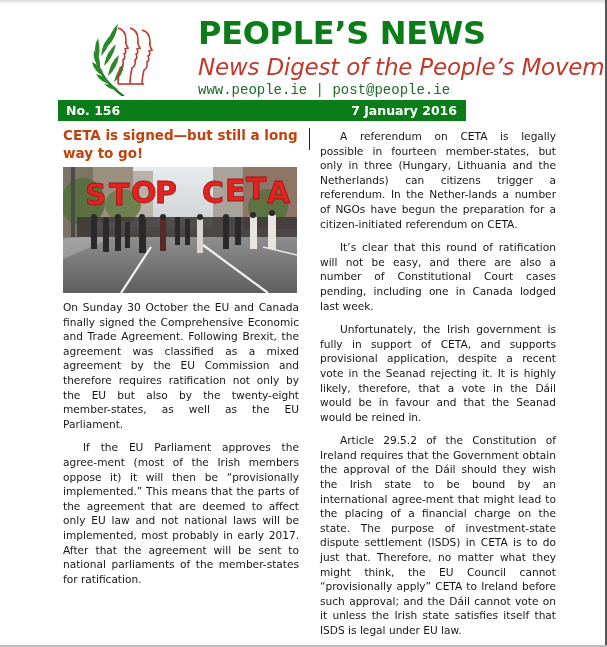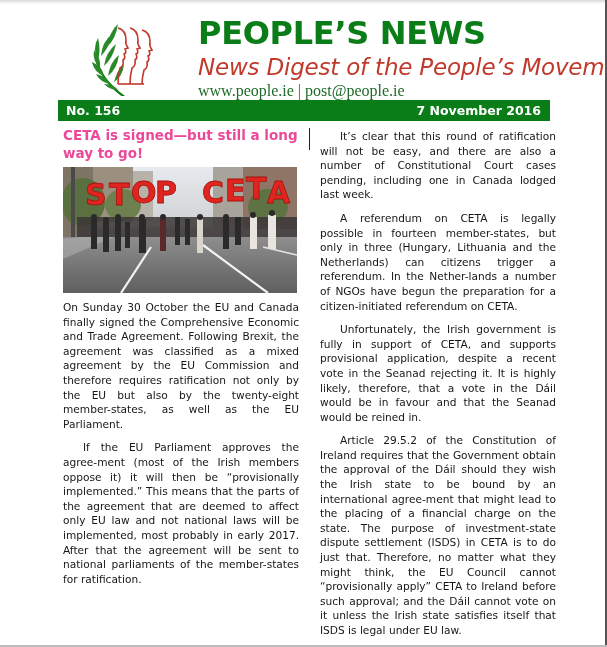--- a/index.html
+++ b/index.html
@@ -32,45 +32,45 @@
       white-space: nowrap;
     }
     .subtitle {
       position: absolute; left: 192px; top: 56px;
       font-family: "DejaVu Sans", sans-serif; font-style: italic;
       font-size: 23px; color: #c0392b; white-space: nowrap; line-height: 1;
       letter-spacing: -0.2px;
     }
     .contact {
       position: absolute; left: 192px; top: 83px;
-      font-family: Liberation Serif, serif;
-      font-size: 16px; color: #1f6b2a; white-space: nowrap; line-height: 1;
+      font-family: Liberation Mono, monospace;
+      font-size: 14px; color: #1f6b2a; white-space: nowrap; line-height: 1;
     }
     .issuebar {
-      position: absolute; left: 52px; top: 100px; width: 492px; height: 21px;
+      position: absolute; left: 52px; top: 100px; width: 408px; height: 21px;
       background: #0b7d18; color: #ffffff;
       font-family: "DejaVu Sans", sans-serif; font-weight: bold; font-size: 12.5px;
       display: flex; align-items: center; justify-content: space-between;
       padding: 0 9px 0 8px; box-sizing: border-box;
     }
 
     
     .col {
       position: absolute; top: 126px; width: 236px;
       font-family: "DejaVu Sans", sans-serif; font-size: 10.6px; line-height: 14.6px;
       text-align: justify; color: #161616;
     }
     .col-left { left: 57px; }
     .col-right { left: 314px; top: 129px; }
     .divider {
       position: absolute; left: 303px; top: 128px; width: 1px; height: 22px; background: #222;
     }
     .headline {
       font-family: "DejaVu Sans", sans-serif; font-weight: bold;
-      font-size: 13.5px; line-height: 18px; color: #ec4899;
+      font-size: 13.5px; line-height: 18px; color: #c2410c;
       text-align: left; margin: 0 0 5px 0;
     }
     .col p { margin: 0 0 9px 0; hyphens: none; }
     .col p.indent { text-indent: 20px; }
 
     
     .photo {
       position: relative; width: 234px; height: 126px; margin: 0 0 7px 0; overflow: hidden;
       background: linear-gradient(#dfe3e6 0%, #e8e9ea 30%, #9c9c9c 55%, #6d6d6d 100%);
     }
@@ -108,21 +108,21 @@
       </g>
     </svg>
   </div>
 
   <div class="title">PEOPLE’S NEWS</div>
   <div class="subtitle">News Digest of the People’s Movement</div>
   <div class="contact">www.people.ie | post@people.ie</div>
 
   <div class="issuebar">
     <span>No. 156</span>
-    <span>7 November 2016</span>
+    <span>7 January 2016</span>
   </div>
 
   <div class="divider"></div>
 
   <div class="col col-left">
     <div class="headline">CETA is signed—but still a long way to go!</div>
 
     <div class="photo">
       <svg width="234" height="126" viewBox="0 0 234 126">
         <defs>
@@ -194,22 +194,22 @@
         </g>
       </svg>
     </div>
 
     <p>On Sunday 30 October the EU and Canada finally signed the Comprehensive Economic and Trade Agreement. Following Brexit, the agreement was classified as a mixed agreement by the EU Commission and therefore requires ratification not only by the EU but also by the twenty-eight member-states, as well as the EU Parliament.</p>
     <p class="indent">If the EU Parliament approves the agree-ment (most of the Irish members oppose it) it will then be “provisionally implemented.” This means that the parts of the agreement that are deemed to affect only EU law and not national laws will be implemented, most probably in early 2017. After that the agreement will be sent to national parliaments of the member-states for ratification.</p>
 
   </div>
 
   <div class="col col-right">
+    <p class="indent">A referendum on CETA is legally possible in fourteen member-states, but only in three (Hungary, Lithuania and the Netherlands) can citizens trigger a referendum. In the Nether-lands a number of NGOs have begun the preparation for a citizen-initiated referendum on CETA.</p>
     <p class="indent">It’s clear that this round of ratification will not be easy, and there are also a number of Constitutional Court cases pending, including one in Canada lodged last week.</p>
-    <p class="indent">A referendum on CETA is legally possible in fourteen member-states, but only in three (Hungary, Lithuania and the Netherlands) can citizens trigger a referendum. In the Nether-lands a number of NGOs have begun the preparation for a citizen-initiated referendum on CETA.</p>
     <p class="indent">Unfortunately, the Irish government is fully in support of CETA, and supports provisional application, despite a recent vote in the Seanad rejecting it. It is highly likely, therefore, that a vote in the Dáil would be in favour and that the Seanad would be reined in.</p>
     <p class="indent">Article 29.5.2 of the Constitution of Ireland requires that the Government obtain the approval of the Dáil should they wish the Irish state to be bound by an international agree-ment that might lead to the placing of a financial charge on the state. The purpose of investment-state dispute settlement (ISDS) in CETA is to do just that. Therefore, no matter what they might think, the EU Council cannot “provisionally apply” CETA to Ireland before such approval; and the Dáil cannot vote on it unless the Irish state satisfies itself that ISDS is legal under EU law.</p>
     <p class="indent">The only alternative then is a court challenge and a possible referendum. However, irrespective of any challenge, this agreement</p>
   </div>
 </div>
 
 <div class="rightedge"></div>
 <div class="bottomedge"></div>
 
 </body></html>

